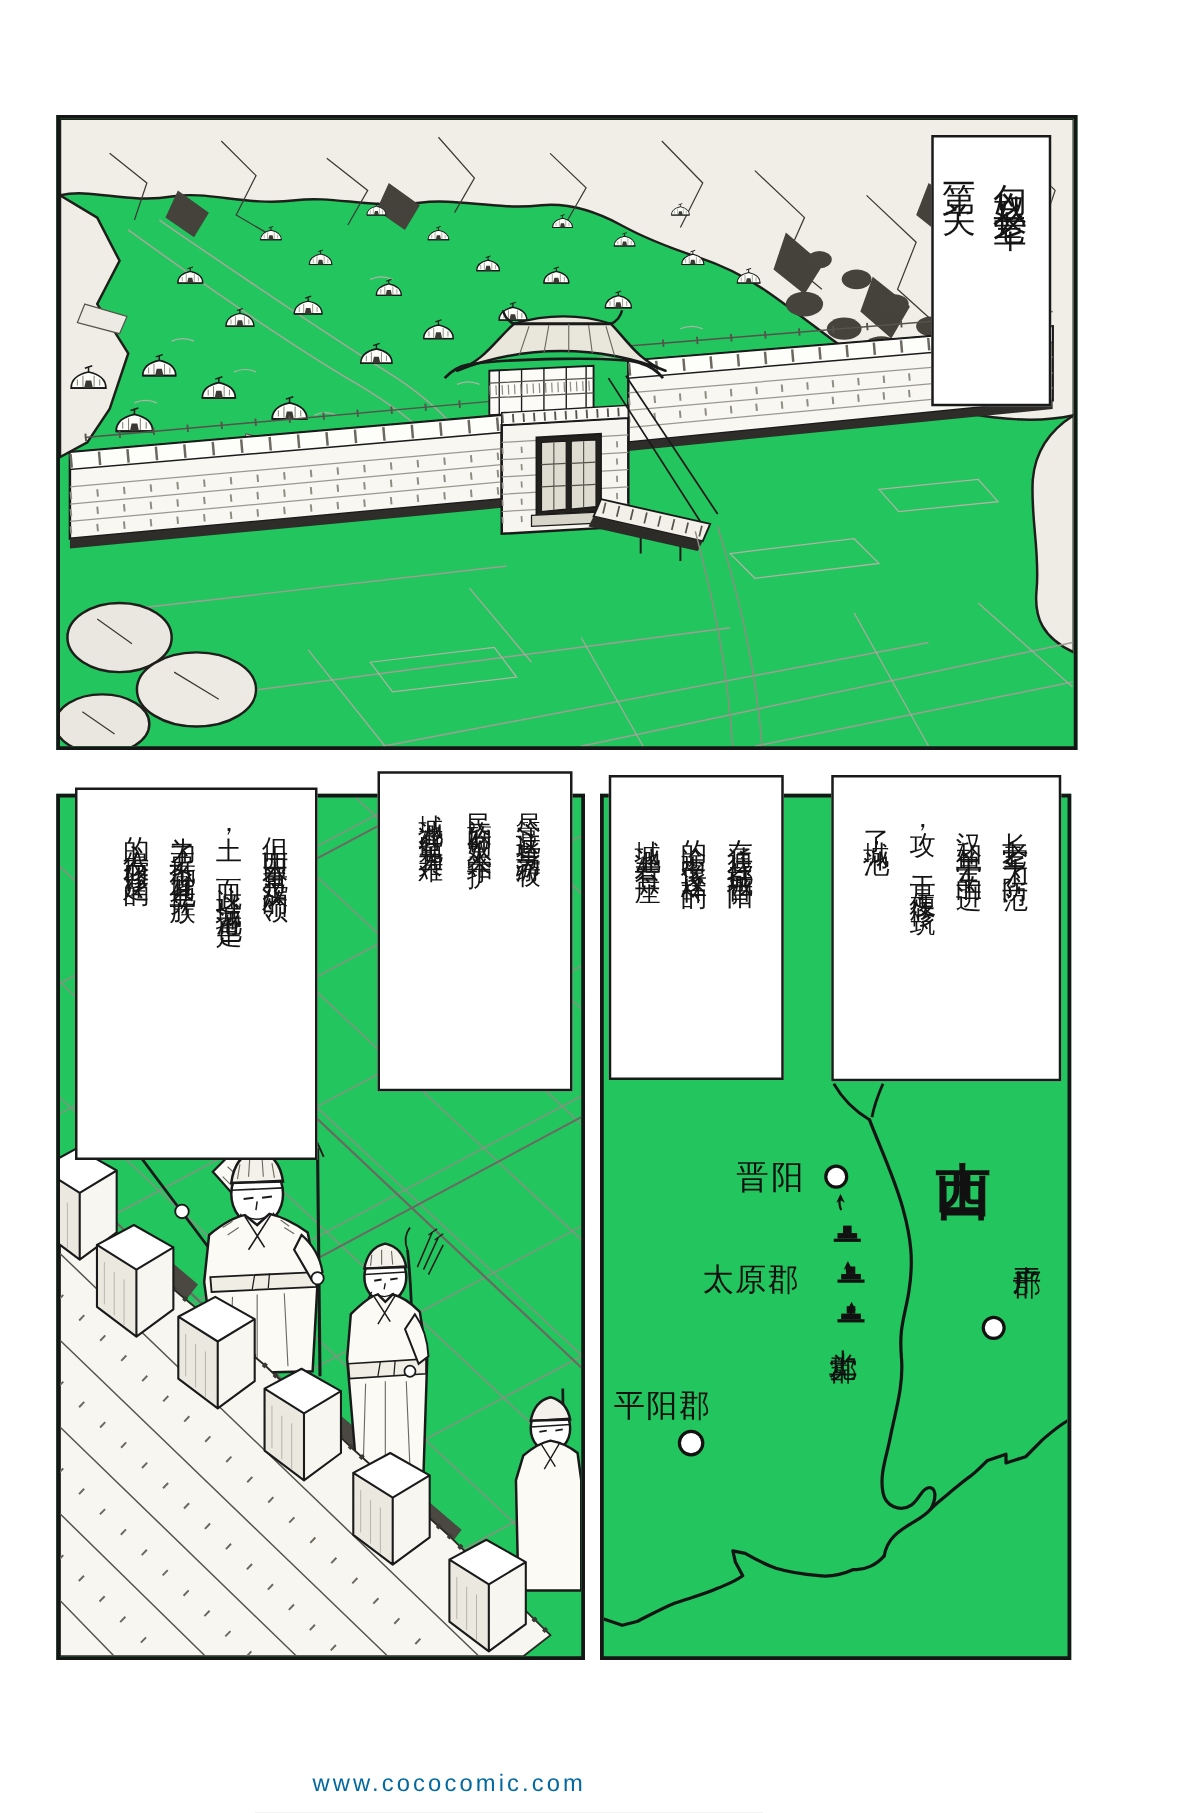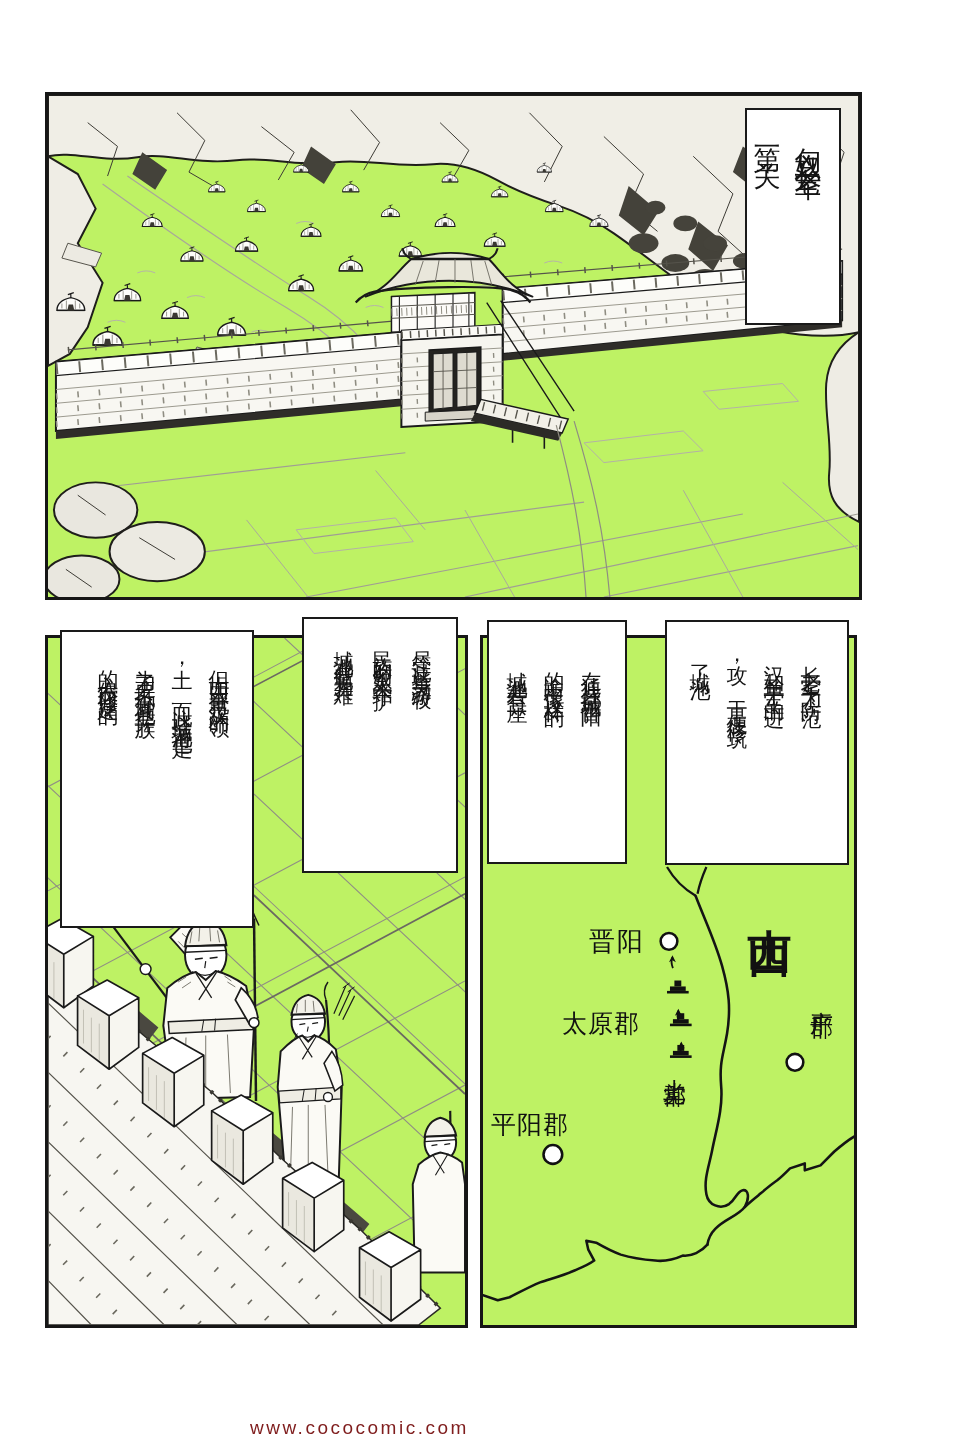--- a/index.html
+++ b/index.html
@@ -1,30 +1,30 @@
 <!DOCTYPE html>
 <html><head>
 <meta charset="utf-8">
 <style>
   html,body{margin:0;padding:0;background:#e9e9e9;}
   .page{position:relative;width:960px;height:1450px;background:#ffffff;overflow:hidden;
         font-family:"Liberation Sans",sans-serif;color:#1a1a1a;}
-  .panel{position:absolute;background:#bef264;border:3px solid #161616;box-sizing:border-box;overflow:hidden;padding-left:34px;}
+  .panel{position:absolute;background:#22c55e;border:3px solid #161616;box-sizing:border-box;overflow:hidden;padding-left:34px;}
   .panel svg{position:absolute;left:0;top:0;width:100%;height:100%;}
   .vbox{position:absolute;background:#fff;border:2px solid #1a1a1a;box-sizing:border-box;
         writing-mode:vertical-rl;color:#141414;z-index:6;}
   .vbox .vcol{margin:0;}
   .vlabel{writing-mode:vertical-rl;}
   .maplabel{position:absolute;color:#111;white-space:nowrap;z-index:3;}
   #caption-box{left:745px;top:108px;width:96px;height:217px;font-size:27px;line-height:41px;letter-spacing:7px;padding:16px 11px 8px 6px;}
   #box-a{left:665px;top:620px;width:184px;height:245px;font-size:21px;line-height:37px;letter-spacing:7px;padding:27px 17px 8px 8px;}
   #box-b{left:487px;top:620px;width:140px;height:244px;font-size:21px;line-height:37px;letter-spacing:6px;padding:33px 15px 8px 8px;}
   #box-c{left:302px;top:617px;width:156px;height:256px;font-size:20px;line-height:39px;letter-spacing:5px;padding:16px 15px 8px 8px;}
   #box-d{left:60px;top:630px;width:194px;height:298px;font-size:21px;line-height:37px;letter-spacing:6px;padding:21px 14px 8px 8px;}
-  #watermark{position:absolute;left:250px;top:1417px;font-size:19px;letter-spacing:2.5px;color:#7f1d1d;z-index:2;}
+  #watermark{position:absolute;left:250px;top:1417px;font-size:19px;letter-spacing:2.5px;color:#0369a1;z-index:2;}
 </style>
 </head>
 <body>
 
 <div class="page">
 
   <div class="panel" style="left:45px;top:92px;width:817px;height:508px;">
     <svg viewBox="0 0 817 508" preserveAspectRatio="none">
       <defs>
         <g id="yurt">

